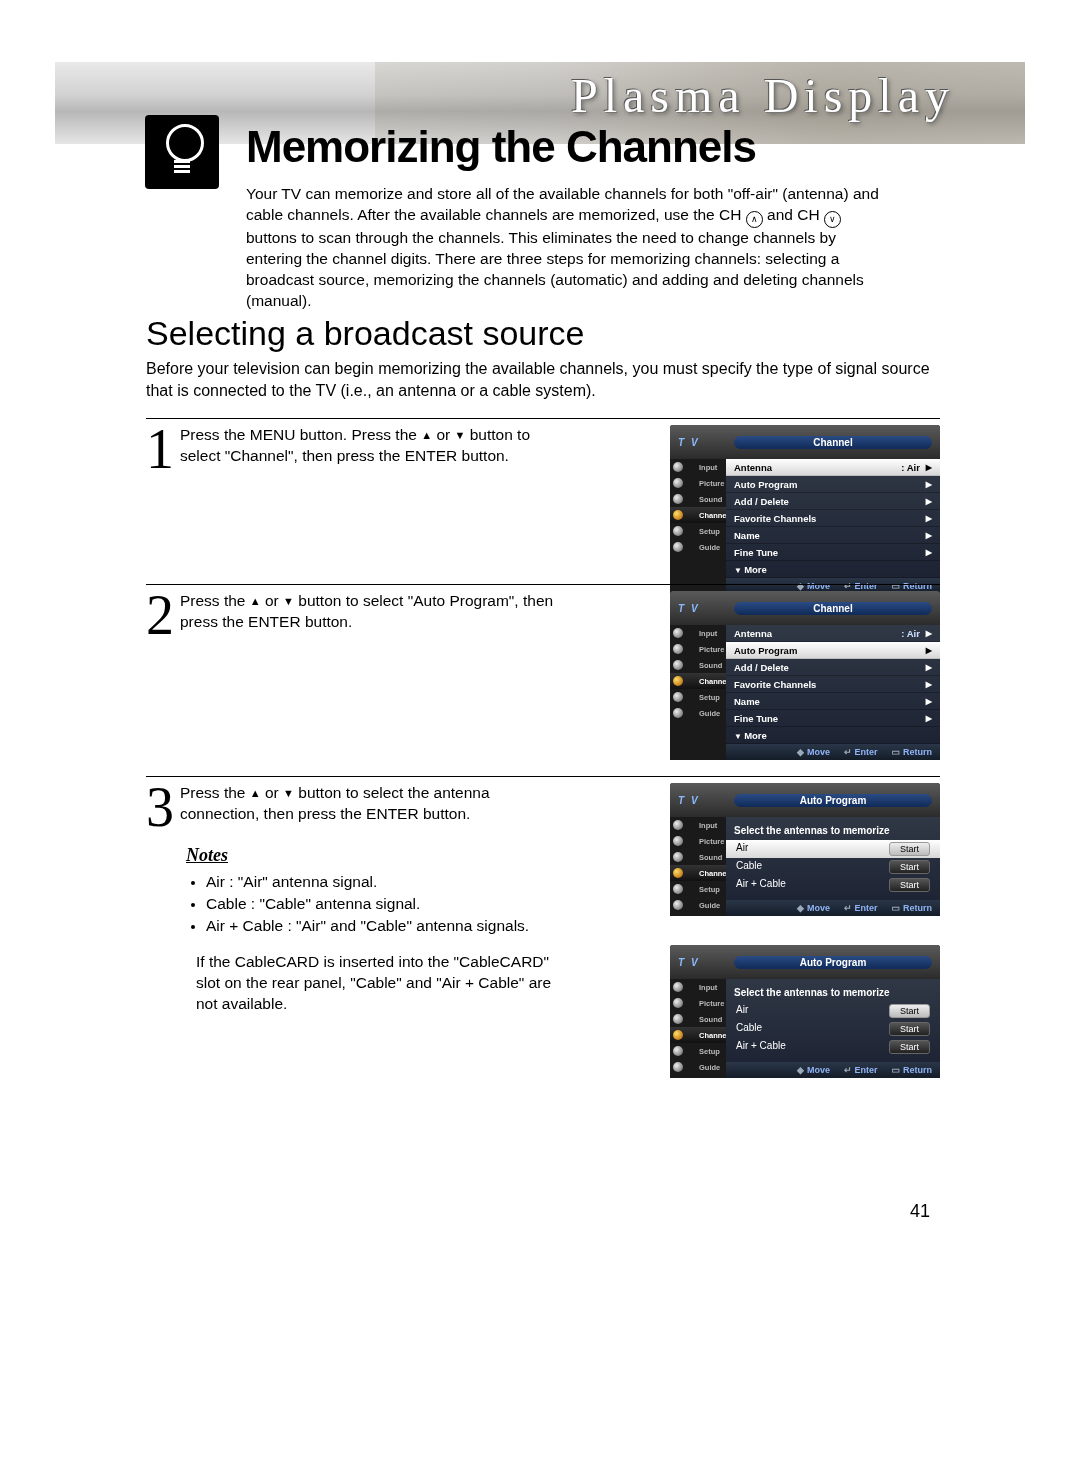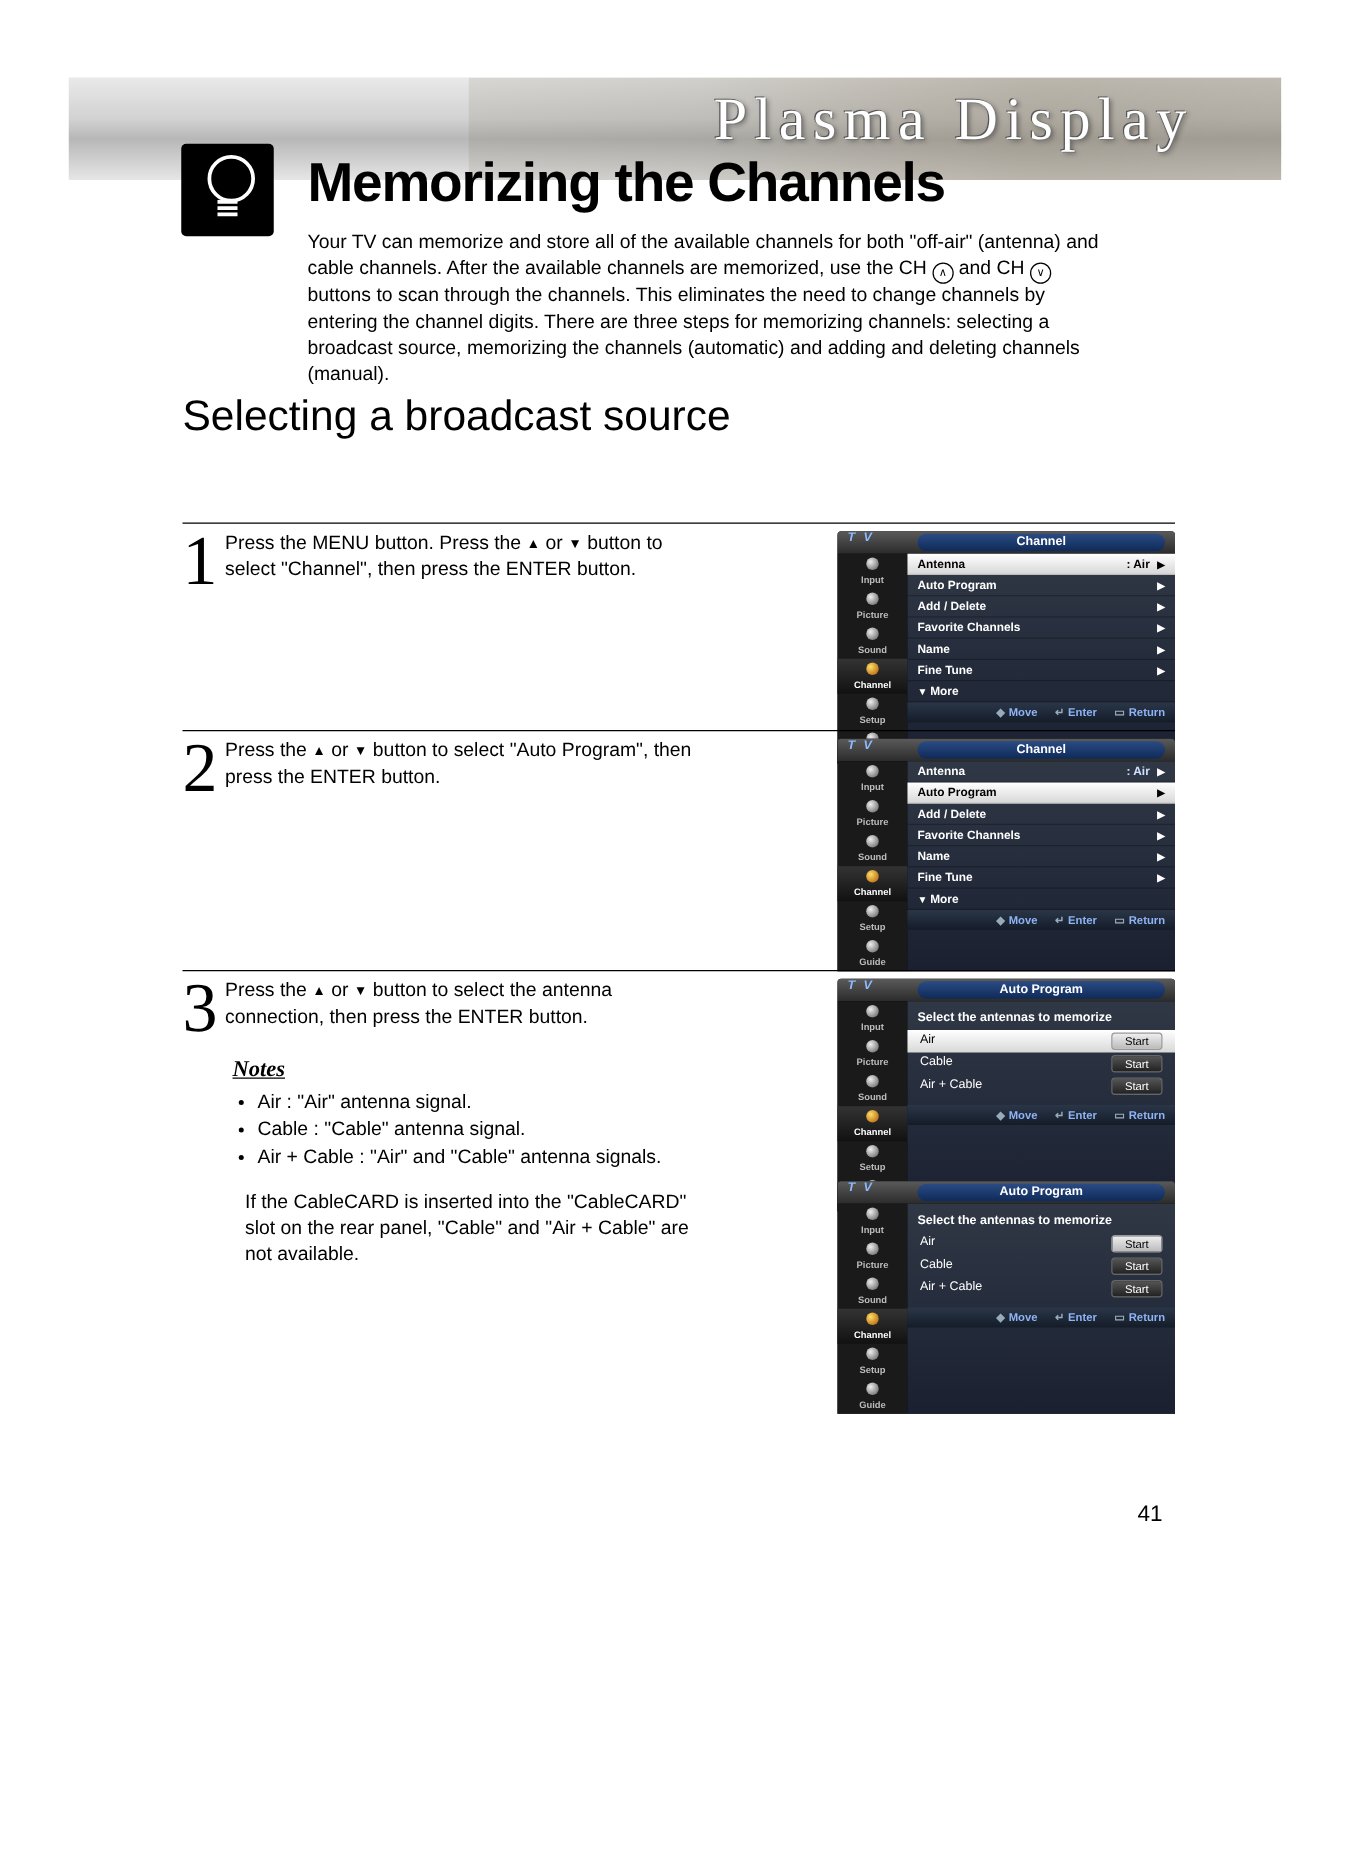--- a/index.html
+++ b/index.html
@@ -143,45 +143,45 @@
   .osd {
     position:absolute; right:0; top:6px;
     width:270px;
     background:#000;
     font-family: Arial, sans-serif;
     font-size:10px;
     color:#fff;
     border-radius:3px 3px 0 0;
   }
   .osd-header {
-    display:flex; height:18px;
+    display:flex; height:34px;
     background:linear-gradient(#5a5a5a,#2b2b2b);
     border-radius:3px 3px 0 0;
+    align-items:center;
   }
   .osd-header .tv { width:56px; padding-left:8px; font-weight:700; font-style:italic; color:#8bbaff; letter-spacing:2px; }
   .osd-header .title-pill {
     flex:1; margin:2px 8px 2px 0;
     background:linear-gradient(#2a4b84,#0f2a58);
     border-radius:8px;
     text-align:center;
     font-weight:700;
     padding:1px 0;
   }
   .osd-body { display:flex; }
   .osd-side {
     width:56px;
     background:#1a1a1a;
     display:flex; flex-direction:column;
   }
   .osd-side-item {
-    display:flex; align-items:center; gap:3px;
+    display:flex; align-items:center; gap:16px;
     padding:3px 3px;
     font-size:7.5px; color:#bbb;
     font-weight:700;
-    flex-direction:column;
   }
   .osd-side-item.active { background:linear-gradient(#333,#111); color:#fff; }
   .osd-side-item .dot { width:10px;height:10px;border-radius:50%; background:radial-gradient(circle at 35% 35%, #eee, #555); flex:none; }
   .osd-side-item.active .dot { background:radial-gradient(circle at 35% 35%, #fd6, #a50); }
   .side-ch.active .dot::after { content:""; }
   .osd-main { flex:1; background:linear-gradient(#303846,#1a2030); }
   .osd-row {
     display:flex; align-items:center;
     padding:2.5px 8px;
     font-size:9.5px; font-weight:700;
@@ -235,20 +235,21 @@
     <div class="bulb"></div>
   </div>
 
   <div class="main-title">Memorizing the Channels</div>
 
   <div class="intro">
     <span>Your TV can memorize and store all of the available channels for both "off-air" (antenna) and cable channels. After the available channels are memorized, use the CH </span><span class="ch-circle">∧</span><span> and CH </span><span class="ch-circle">∨</span><span> buttons to scan through the channels. This eliminates the need to change channels by entering the channel digits. There are three steps for memorizing channels: selecting a broadcast source, memorizing the channels (automatic) and adding and deleting channels (manual).</span>
   </div>
 
   <div class="section-heading">Selecting a broadcast source</div>
+  <div class="section-intro">Before your television can begin memorizing the available channels, you must specify the type of signal source that is connected to the TV (i.e., an antenna or a cable system).</div>
 
   <div class="step-block step1">
     <div class="step-num">1</div>
     <div class="step-text">
       <span>Press the MENU button. Press the </span><span class="tri">▲</span><span> or </span><span class="tri">▼</span><span> button to select "Channel", then press the ENTER button.</span>
     </div>
 
     <div class="osd">
       <div class="osd-header">
         <div class="tv">T V</div>

